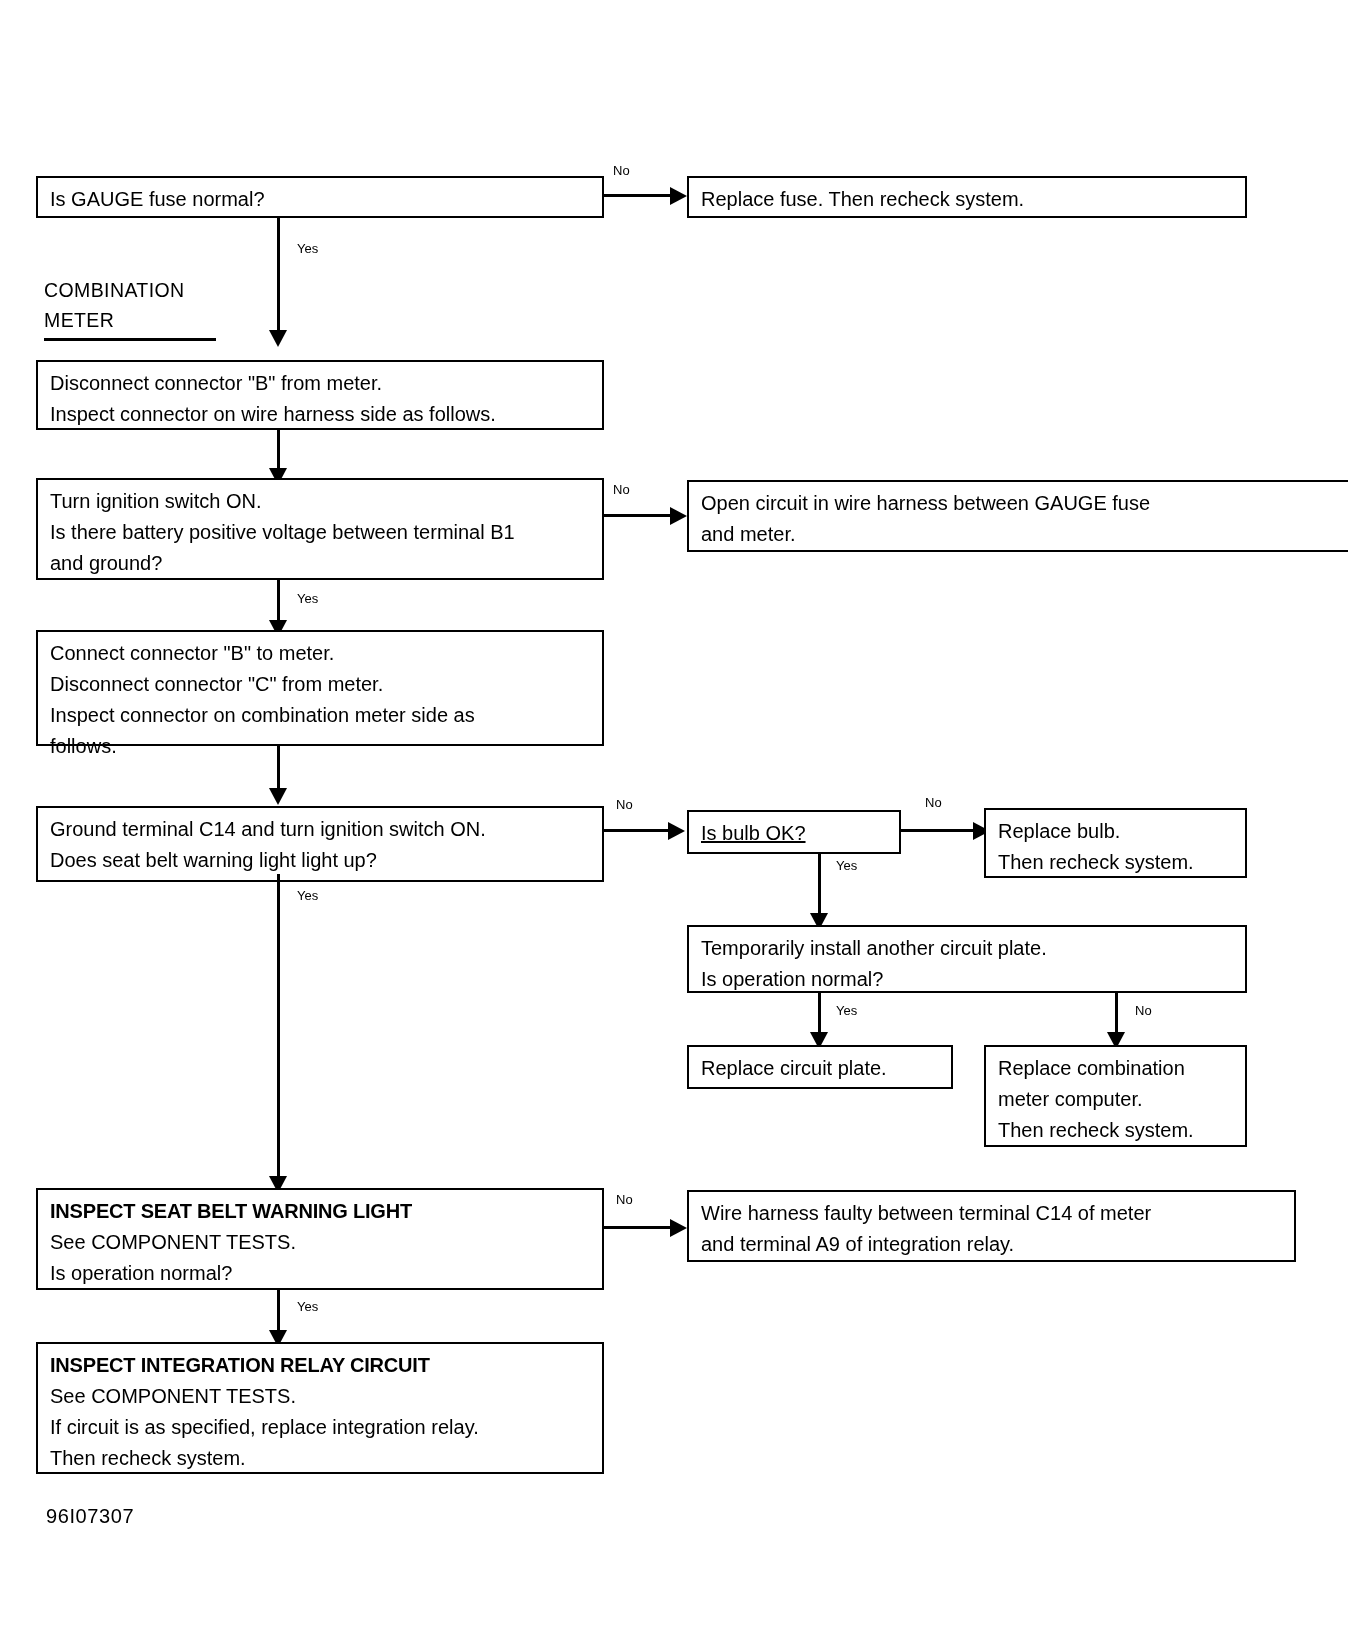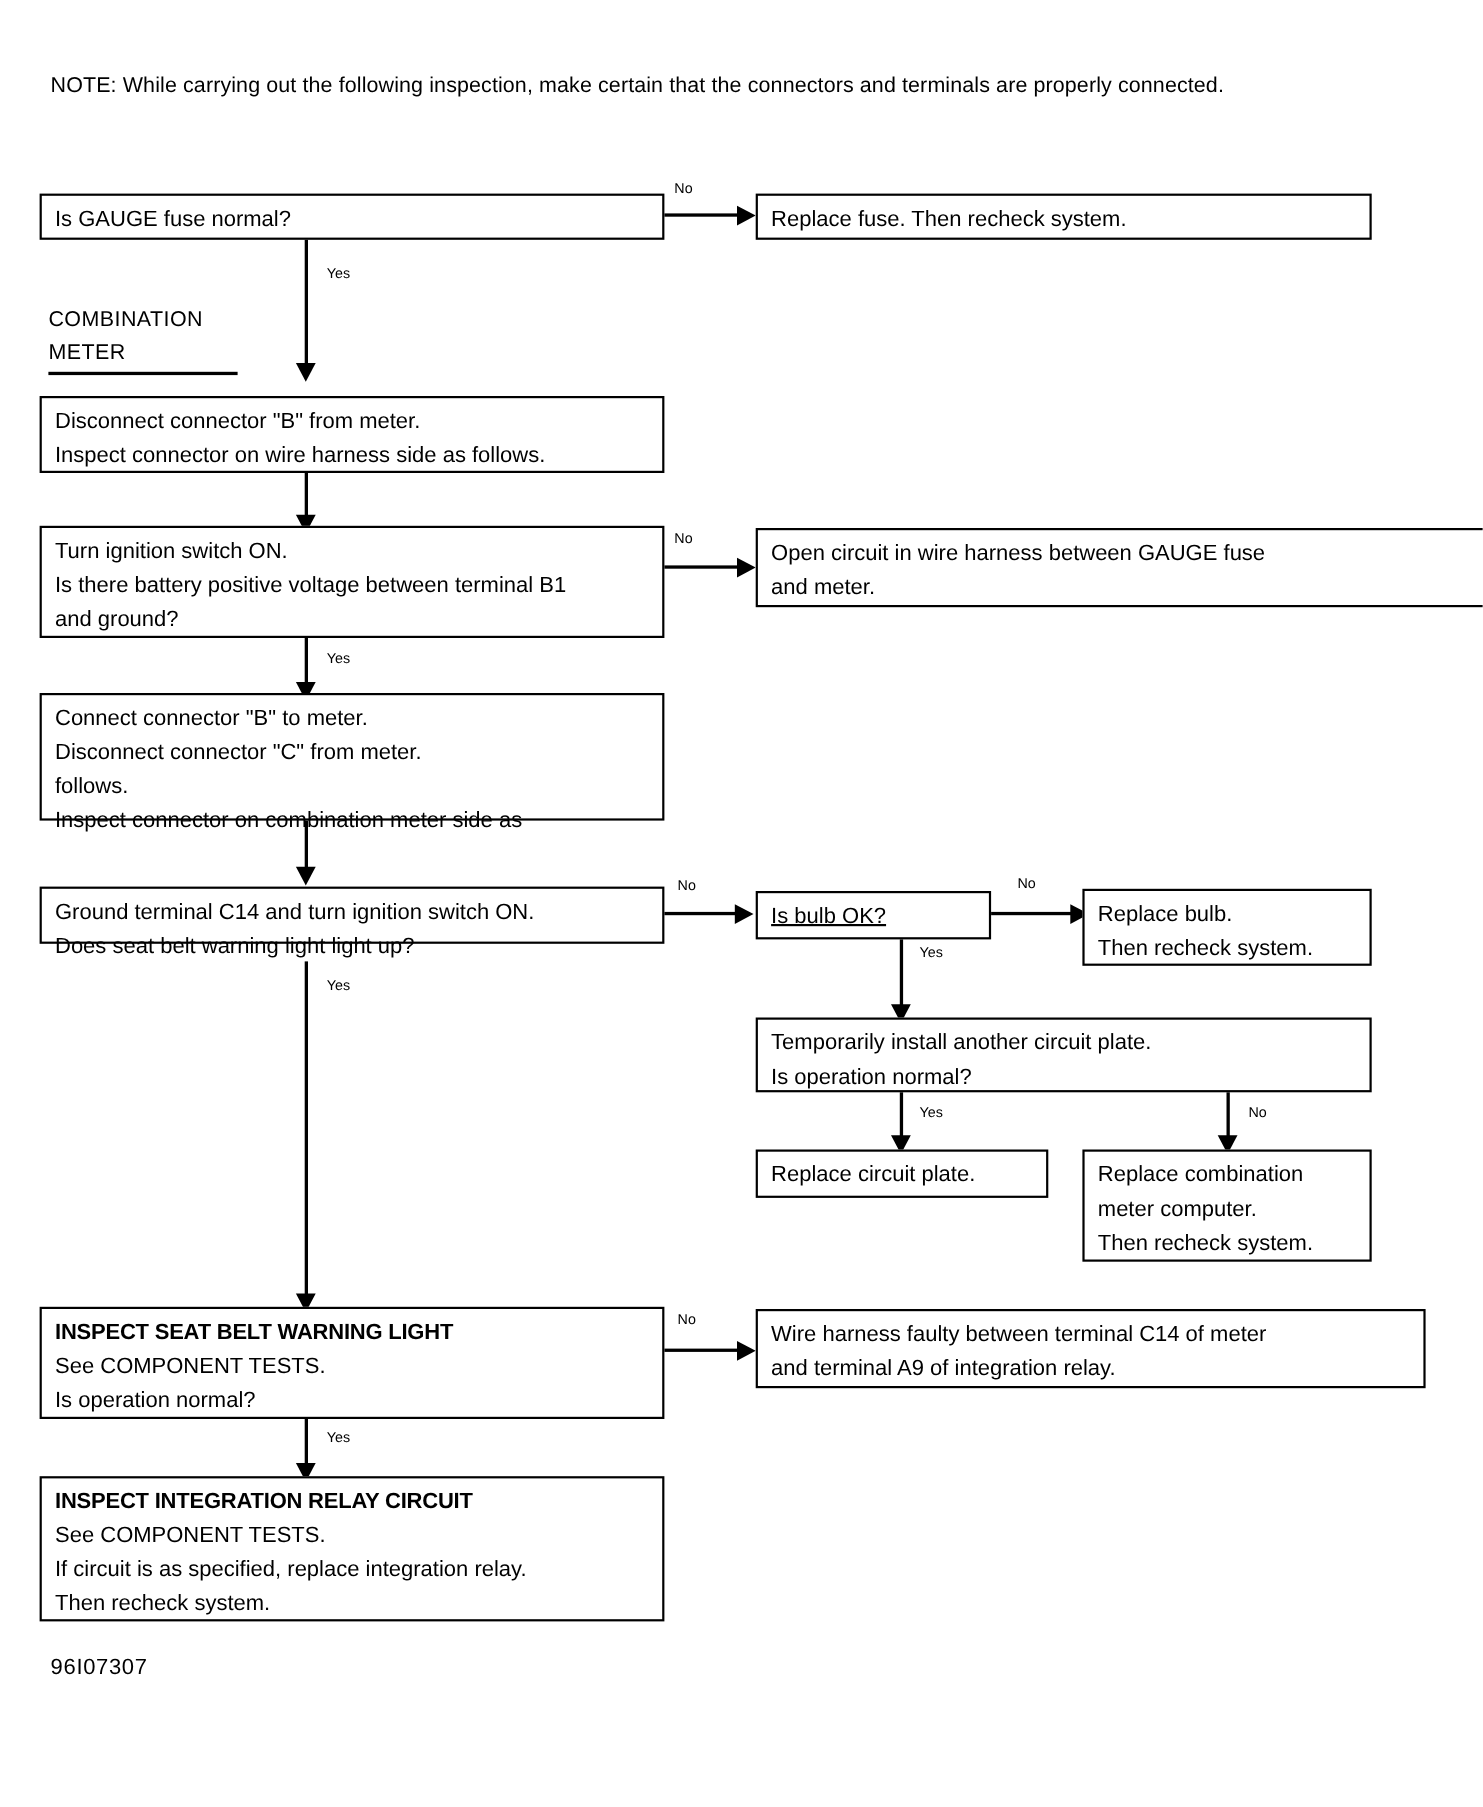--- a/index.html
+++ b/index.html
@@ -93,21 +93,20 @@
     top: 1505px;
     font-size: 20px;
     letter-spacing: 0.6px;
   }
 </style>
 </head>
 <body>
 
 <div id="page">
 
-  <div class="note">NOTE:  While carrying out the following inspection, make certain that the connectors and terminals are properly connected.</div>
 
   <div class="box" style="left:36px; top:176px; width:568px; height:42px;">
     <span class="ln">Is GAUGE fuse normal?</span>
   </div>
 
   <div class="lbl" style="left:613px; top:160px;">No</div>
   <div class="hline" style="left:604px; top:194px; width:70px;"></div>
   <div class="arrow-r" style="left:670px; top:187px;"></div>
 
   <div class="box" style="left:687px; top:176px; width:560px; height:42px;">
@@ -147,28 +146,28 @@
     <span class="ln">and meter.</span>
   </div>
 
   <div class="vline" style="left:277px; top:580px; height:48px;"></div>
   <div class="lbl" style="left:297px; top:588px;">Yes</div>
   <div class="arrow-d" style="left:269px; top:620px;"></div>
 
   <div class="box" style="left:36px; top:630px; width:568px; height:116px;">
     <span class="ln">Connect connector "B" to meter.</span>
     <span class="ln">Disconnect connector "C" from meter.</span>
+    <span class="ln">Inspect connector on combination meter side as</span>
     <span class="ln">follows.</span>
-    <span class="ln">Inspect connector on combination meter side as</span>
   </div>
 
   <div class="vline" style="left:277px; top:746px; height:50px;"></div>
   <div class="arrow-d" style="left:269px; top:788px;"></div>
 
-  <div class="box" style="left:36px; top:806px; width:568px; height:52px;">
+  <div class="box" style="left:36px; top:806px; width:568px; height:76px;">
     <span class="ln">Ground terminal C14 and turn ignition switch ON.</span>
     <span class="ln">Does seat belt warning light light up?</span>
   </div>
 
   <div class="lbl" style="left:616px; top:794px;">No</div>
   <div class="hline" style="left:604px; top:829px; width:68px;"></div>
   <div class="arrow-r" style="left:668px; top:822px;"></div>
 
   <div class="box" style="left:687px; top:810px; width:214px; height:44px;text-decoration:underline;">
     <span class="ln">Is bulb OK?</span>

